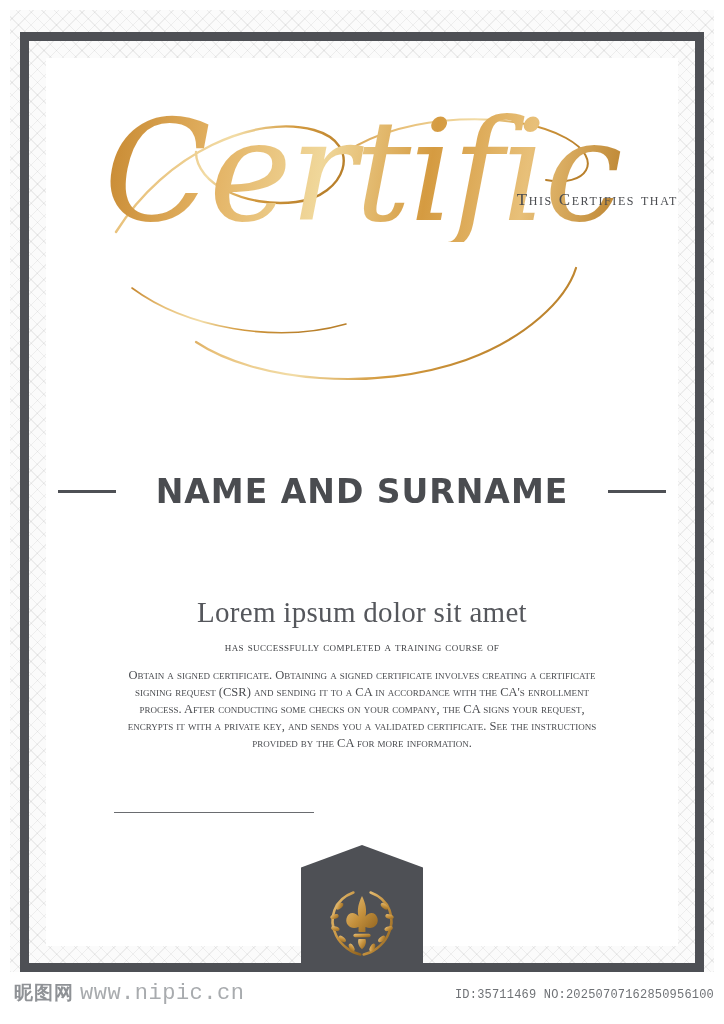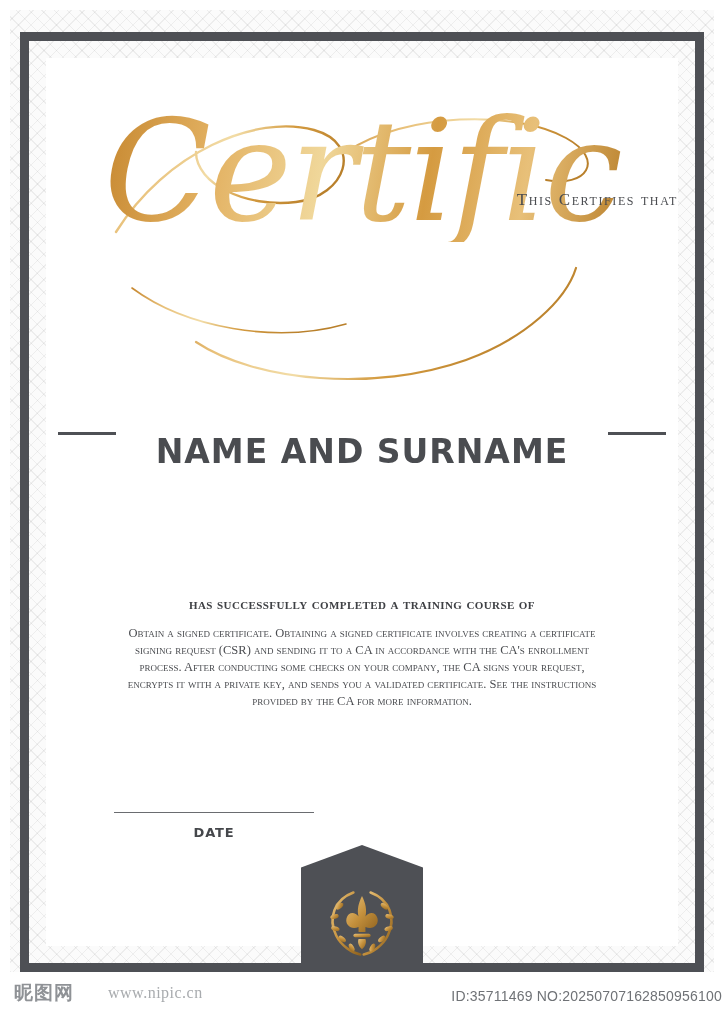--- a/index.html
+++ b/index.html
@@ -94,24 +94,24 @@
     letter-spacing: 1.6px;
     color: #4a4c50;
     white-space: nowrap;
     text-align: right;
   }
 
   
   .name-row {
     position: absolute;
     left: 46px;
-    top: 432px;
+    top: 472px;
     width: 632px;
     display: flex;
-    align-items: flex-start;
+    align-items: center;
     justify-content: center;
     gap: 40px;
   }
   .rule {
     width: 58px;
     height: 3px;
     background: #4e5055;
   }
   .name-text {
     font-family: "DejaVu Sans", sans-serif;
@@ -133,22 +133,22 @@
   .course-title {
     font-family: "Liberation Serif", serif;
     font-size: 29px;
     color: #55575c;
     letter-spacing: 0.3px;
     margin-bottom: 10px;
   }
   .course-sub {
     font-family: "Liberation Serif", serif;
     font-variant: small-caps;
-    font-weight: bold;
-    font-size: 15px;
+    font-weight: normal;
+    font-size: 13px;
     letter-spacing: 0.4px;
     color: #3f4145;
     margin-bottom: 12px;
   }
   .course-desc {
     font-family: "Liberation Serif", serif;
     font-variant: small-caps;
     font-size: 12.5px;
     line-height: 1.35;
     color: #4a4c50;
@@ -225,32 +225,31 @@
     gap: 6px;
   }
   .wm-cn {
     font-family: Liberation Mono, monospace;
     font-size: 19px;
     font-weight: bold;
     color: #8f9296;
     letter-spacing: 1px;
   }
   .wm-url {
-    font-family: Liberation Serif, serif;
-    font-size: 16px;
+    font-family: Liberation Mono, monospace;
+    font-size: 22px;
     color: #a8abae;
     letter-spacing: 0.5px;
-    margin-left: 28px;
   }
   .wm-id {
     position: absolute;
-    right: 2px;
+    right: 10px;
     top: 16px;
-    font-family: Liberation Sans, sans-serif;
-    font-size: 14px;
+    font-family: Liberation Mono, monospace;
+    font-size: 12px;
     color: #6f7276;
     letter-spacing: 0.2px;
   }
 </style>
 </head>
 <body>
 
 <div class="page">
 
   <div class="paper"></div>
@@ -280,28 +279,28 @@
 
   <div class="subtitle">This Certifies that</div>
 
   <div class="name-row">
     <div class="rule"></div>
     <div class="name-text">NAME AND SURNAME</div>
     <div class="rule"></div>
   </div>
 
   <div class="body-block">
+    <div class="course-title">Lorem ipsum dolor sit amet</div>
     <div class="course-sub">has successfully completed a training course of</div>
     <div class="course-desc">Obtain a signed certificate. Obtaining a signed certificate involves creating a certificate signing request (CSR) and sending it to a CA in accordance with the CA's enrollment process. After conducting some checks on your company, the CA signs your request, encrypts it with a private key, and sends you a validated certificate. See the instructions provided by the CA for more information.</div>
   </div>
 
   <div class="sig-area">
     <div class="sig-col left">
       <div class="sig-line"></div>
-      <div class="sig-label">DATE</div>
     </div>
   </div>
 
   <div class="badge">
     <svg class="badge-emblem" viewBox="0 0 100 100">
       <defs>
         <linearGradient id="emblemgold" x1="0%" y1="0%" x2="100%" y2="100%">
           <stop offset="0%" stop-color="#e9c47e"></stop>
           <stop offset="50%" stop-color="#c4903c"></stop>
           <stop offset="100%" stop-color="#8f6320"></stop>

